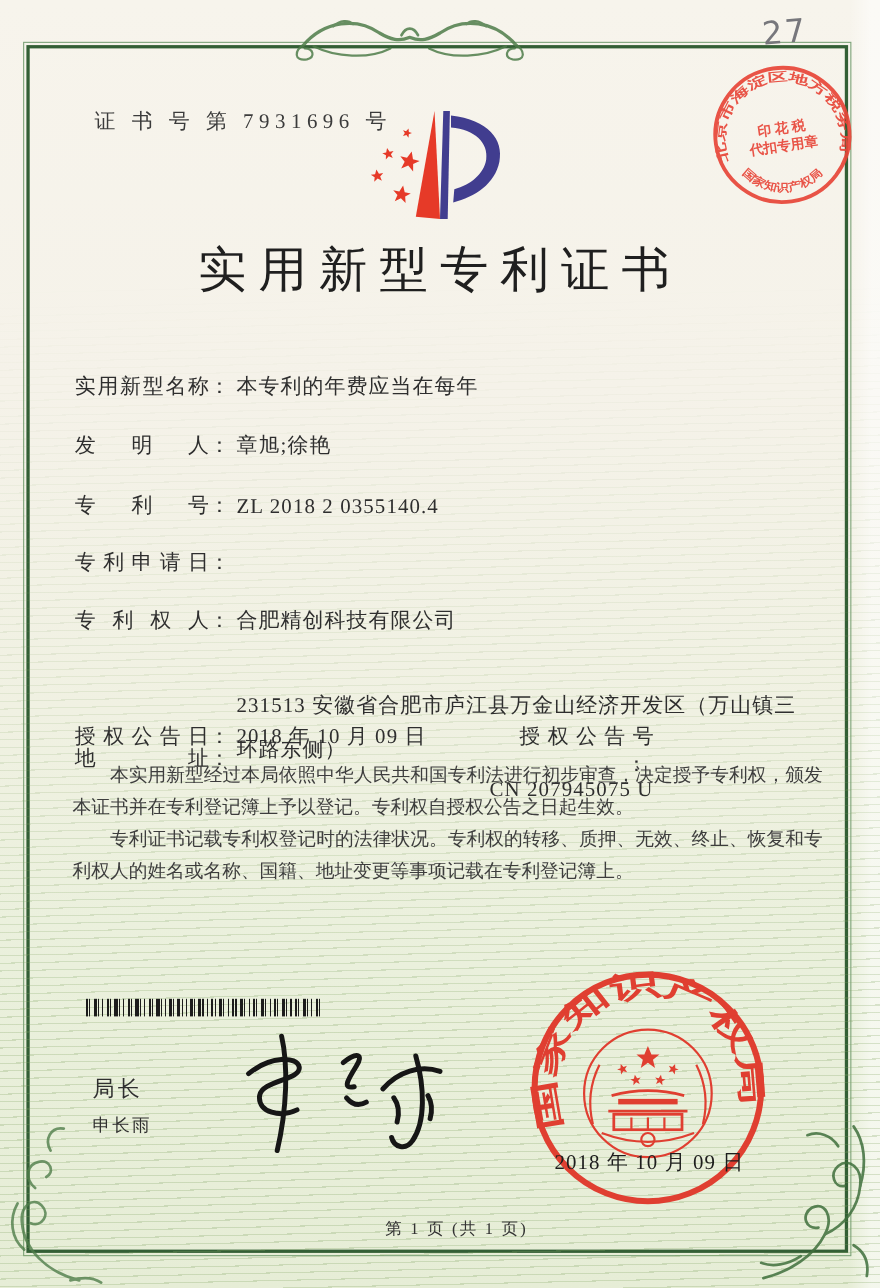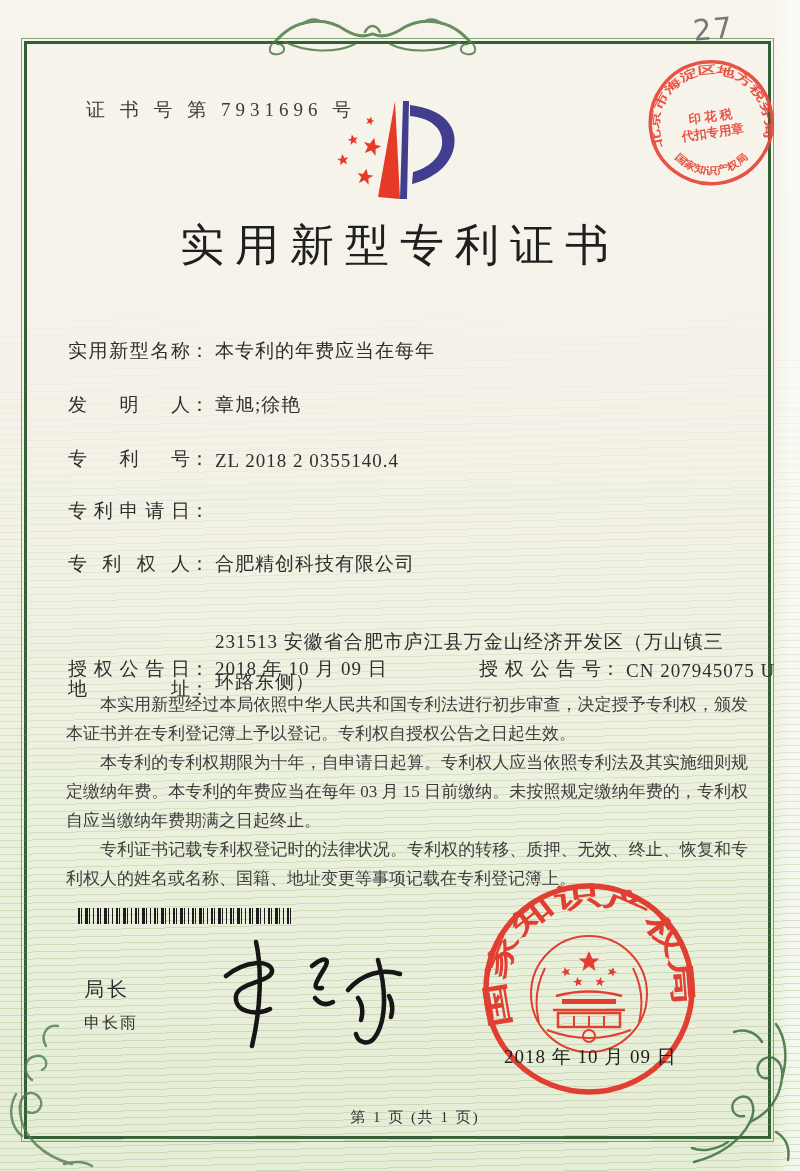--- a/index.html
+++ b/index.html
@@ -40,21 +40,21 @@
 
   .title { position:absolute; top:216px; width:100%; text-align:center;
            font-size:44px; letter-spacing:11px; color:#1f1f1f; font-weight:500; }
 
   .frow { position:absolute; left:68px; display:flex; align-items:flex-end;
           font-size:19px; color:#2e2e2e; z-index:2; }
   .flabel { display:inline-block; width:122px; text-align:justify; text-align-last:justify; }
   .colon { display:inline-block; margin-right:6px; }
   .fvalue { display:inline-block; letter-spacing:1px; }
   .fvalue.addr { max-width:528px; line-height:40px; }
-  .frow.grant2 { left:479px; }
+  .frow.grant2 { left:445px;flex-direction:column; }
 
   .body-text { position:absolute; left:66px; top:690px; width:682px;
                font-size:17px; line-height:29px; color:#3d3d3d;
                text-align:justify; z-index:2; }
   .body-text p { text-indent:2em; }
 
   .barcode { position:absolute; left:78px; top:908px; width:213px; height:16px; z-index:2;
     background:repeating-linear-gradient(90deg,
       #1c1c1c 0 2px, transparent 2px 3px,
       #1c1c1c 3px 4px, transparent 4px 7px,
@@ -190,21 +190,20 @@
     <span class="fvalue">2018 年 10 月 09 日</span>
   </div>
   <div class="frow grant2" style="top:656px">
     <span class="flabel">授权公告号</span>
       <span class="colon">：</span>
     <span class="fvalue">CN 207945075 U</span>
   </div>
 
   <div class="body-text">
     <p>本实用新型经过本局依照中华人民共和国专利法进行初步审查，决定授予专利权，颁发本证书并在专利登记簿上予以登记。专利权自授权公告之日起生效。</p>
-    <p>本专利的专利权期限为十年，自申请日起算。专利权人应当依照专利法及其实施细则规定缴纳年费。本专利的年费应当在每年 03 月 15 日前缴纳。未按照规定缴纳年费的，专利权自应当缴纳年费期满之日起终止。</p>
     <p>专利证书记载专利权登记时的法律状况。专利权的转移、质押、无效、终止、恢复和专利权人的姓名或名称、国籍、地址变更等事项记载在专利登记簿上。</p>
   </div>
 
   <div class="barcode"></div>
 
   <div class="signer-title">局长</div>
   <div class="signer-name">申长雨</div>
 
   <svg class="signature" width="210" height="118" viewBox="0 0 210 118">
     <g stroke="#161616" fill="none" stroke-width="4.5" stroke-linecap="round" stroke-linejoin="round">

